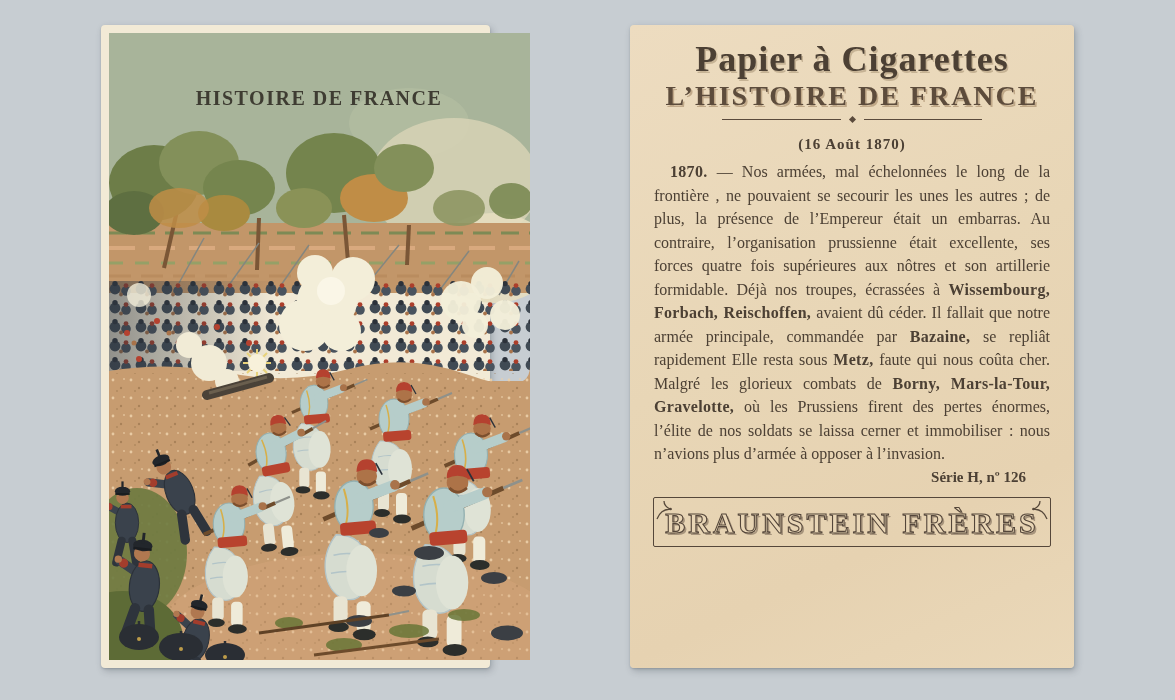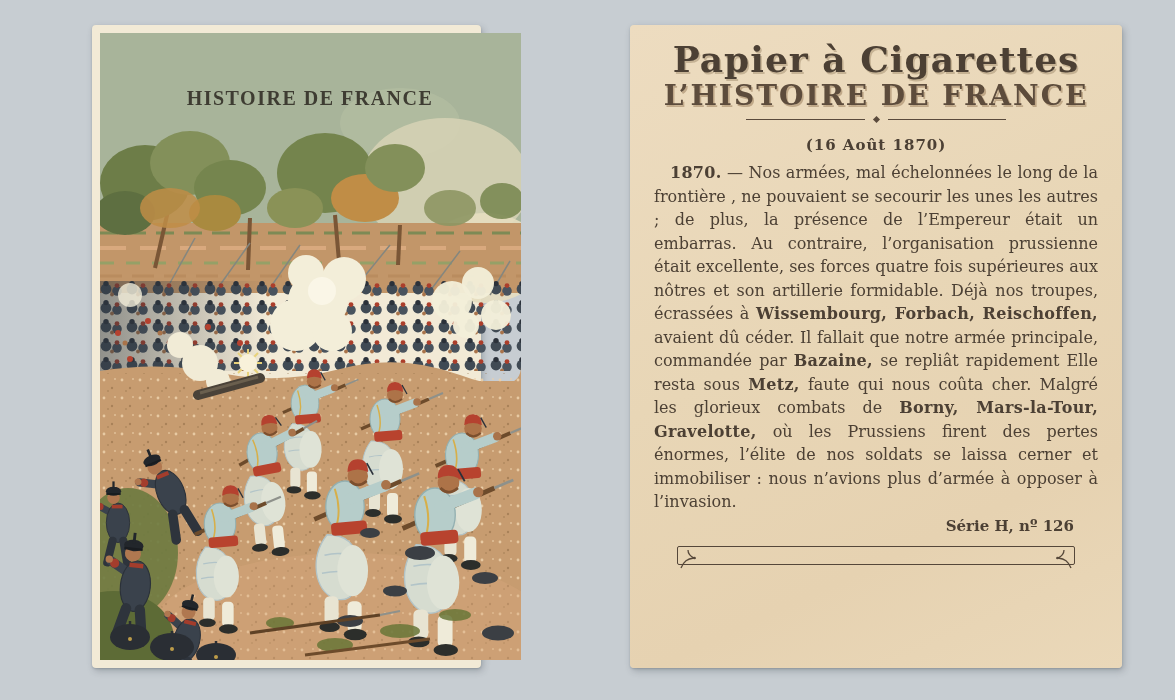--- a/index.html
+++ b/index.html
@@ -8,28 +8,28 @@
     background:#c7cdd2;
     font-family:"DejaVu Serif", serif;
   }
   .card{
     position:absolute;top:25px;height:643px;box-sizing:border-box;
     border-radius:4px;
     box-shadow:2px 3px 7px rgba(50,60,70,.28), 0 1px 2px rgba(50,60,70,.2);
   }
   
   .card-front{
-    left:92px;width:389px;background:#f2ead6;padding:8px;
+    left:101px;width:389px;background:#f2ead6;padding:8px;
   }
   .card-front svg{display:block;width:421px;height:627px;}
   
   .card-back{
-    left:630px;width:492px;
+    left:630px;width:444px;
     background:linear-gradient(155deg,#eddcc0 0%,#e8d6b6 45%,#e6d2b1 75%,#ead8b9 100%);
-    color:#4e4136;text-align:center;padding:16px 20px 12px;
+    color:#4e4136;text-align:center;padding:16px 20px 12px;font-family:Liberation Serif, serif;
   }
   .bc-title1{
     font-size:36px;font-weight:bold;letter-spacing:1px;color:#4c4034;
     text-shadow:1.5px 1.5px 0 rgba(130,105,75,.35);line-height:1.05;
   }
   .bc-de{
     font-size:11px;font-weight:bold;letter-spacing:4px;color:#5a4b3c;margin-top:3px;
   }
   .bc-title2{
     font-size:28px;font-weight:bold;letter-spacing:2px;color:#5d4c3c;margin-top:2px;
@@ -319,15 +319,16 @@
   <div class="pub-box">
     <svg class="corner c-tl" viewBox="0 0 20 20">
       <path d="M1,19 C4,12 7,10 14,9 C10,7 8,5 8,1" fill="none" stroke="#56483a" stroke-width="1.3"></path>
       <circle cx="14.5" cy="9" r="1.3" fill="#56483a"></circle>
     </svg>
     <svg class="corner c-tr" viewBox="0 0 20 20">
       <path d="M1,19 C4,12 7,10 14,9 C10,7 8,5 8,1" fill="none" stroke="#56483a" stroke-width="1.3"></path>
       <circle cx="14.5" cy="9" r="1.3" fill="#56483a"></circle>
     </svg>
 
+    <div class="pub-name">BRAUNSTEIN FRÈRES</div>
 
   </div>
 </div>
 
 </body></html>

